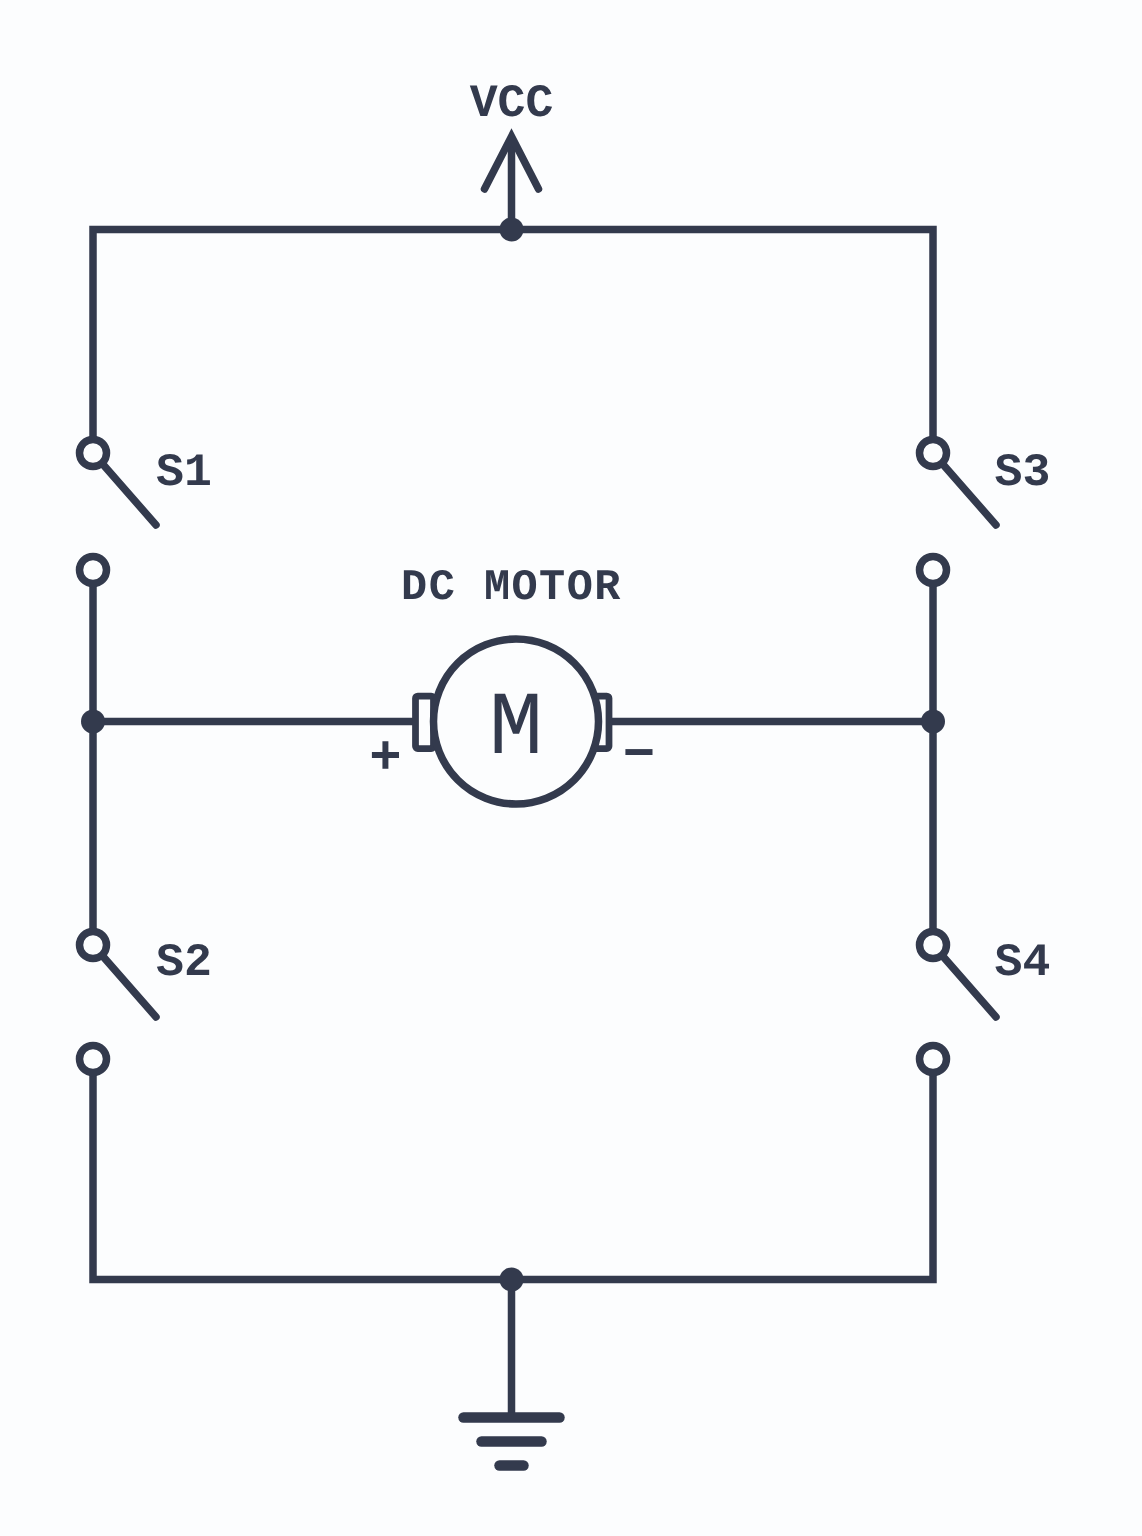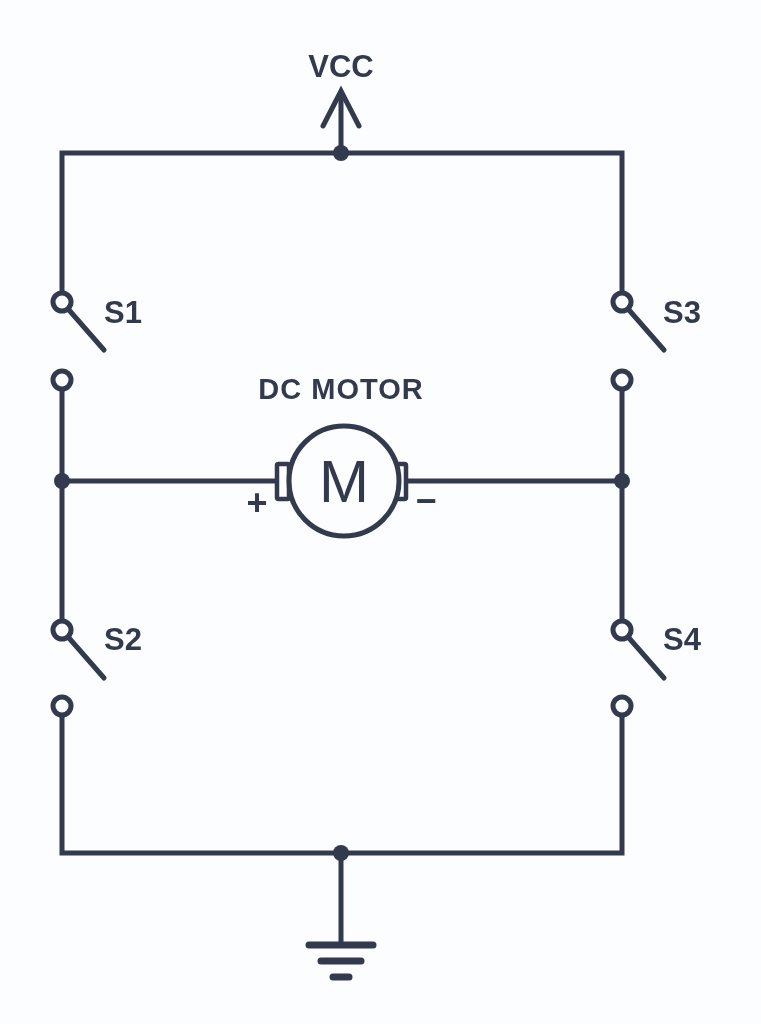--- a/index.html
+++ b/index.html
@@ -1,20 +1,20 @@
 <!DOCTYPE html>
 <html style="--stroke: #333a4d; --bg: #fcfdfe;"><head>
 <meta charset="utf-8">
 <style>
   :root { --stroke:#333a4d; --bg:#fcfdfe; }
   html, body { margin:0; padding:0; background:#ffffff; }
   .stage {
     width:761px; height:1024px; position:relative;
     background:var(--bg);
-    font-family:Liberation Sans, sans-serif;
+    font-family:Liberation Mono, monospace;
     overflow:hidden;
   }
   svg { display:block; width:761px; height:1024px; }
 
   .wire   { stroke:var(--stroke); stroke-width:5; fill:none; stroke-linecap:round; stroke-linejoin:miter; }
   .lever  { stroke:var(--stroke); stroke-width:5; fill:none; stroke-linecap:round; }
   .dot    { fill:var(--stroke); stroke:none; }
   .node   { fill:var(--bg); stroke:var(--stroke); stroke-width:5; }
   .motor-body { fill:var(--bg); stroke:var(--stroke); stroke-width:5; }
   .bracket    { fill:var(--bg); stroke:var(--stroke); stroke-width:4.5; }

